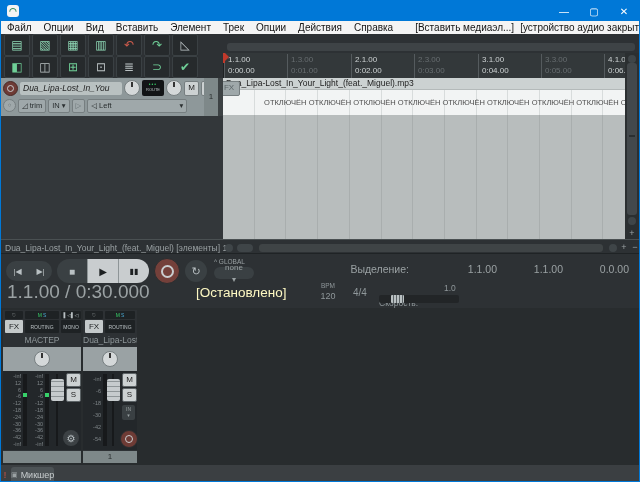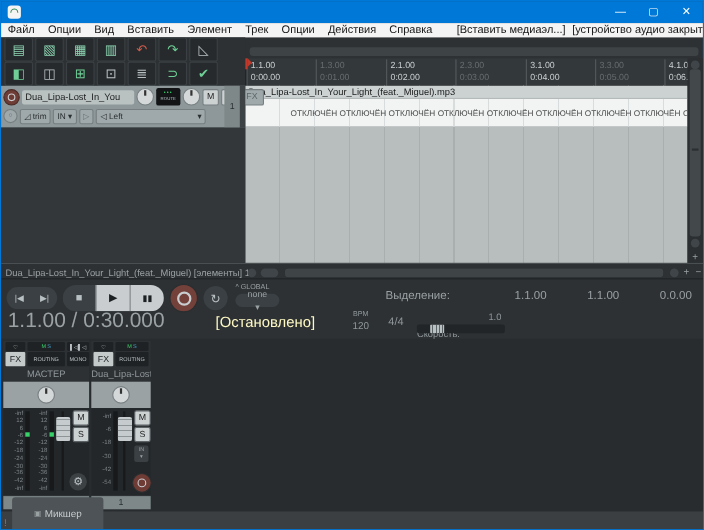--- a/index.html
+++ b/index.html
@@ -52,21 +52,21 @@
   #vthumb:after{content:"";position:absolute;left:2px;top:72px;width:6px;height:2px;background:#2b2f31;}
   .zoombtn{position:absolute;left:2px;width:10px;height:10px;color:#9aa1a3;font-size:9px;line-height:10px;text-align:center;}
   
   #tcp{left:0;top:77px;width:222px;height:38px;background:#8e989a;}
   #tcp-row1{position:absolute;left:2px;top:2px;height:16px;display:flex;align-items:center;gap:2px;}
   #tcp-row2{position:absolute;left:2px;top:20px;height:15px;display:flex;align-items:center;gap:2px;}
   .recarm{width:13px;height:13px;border-radius:50%;background:#6e3b35;border:1px solid #4a2a26;
           display:flex;align-items:center;justify-content:center;}
   .recarm:after{content:"";width:5px;height:5px;border-radius:50%;border:1.5px solid #c9cdcf;}
   #tcp-name{width:96px;height:13px;background:#b9c1c1;border-radius:2px;font-size:8.5px;color:#1d1d1d;
-            line-height:13px;padding:0 3px;white-space:nowrap;overflow:hidden;}
+            line-height:13px;padding:0 3px;white-space:nowrap;overflow:hidden;font-style:italic;}
   .knob{width:14px;height:14px;border-radius:50%;background:#d4d8d9;border:1px solid #777f81;position:relative;}
   .knob:after{content:"";position:absolute;left:6px;top:1px;width:1.5px;height:5px;background:#333;}
   #route-btn{width:22px;height:14px;background:#121416;border-radius:2px;color:#b9c0c3;font-size:4px;
              text-align:center;line-height:5px;padding-top:2px;}
   #route-btn .dots{color:#37d069;font-size:5px;letter-spacing:1px;line-height:5px;}
   .sq-btn{width:13px;height:13px;background:#ccd1d2;border:1px solid #767e80;border-radius:2px;
           font-size:8px;color:#1d1d1d;text-align:center;line-height:12px;}
   .sq-btn.dim{background:#9fa8aa;color:#5c6668;}
   .pill-sm{height:12px;background:#9fa8aa;border:1px solid #767e80;border-radius:2px;font-size:7.5px;
            color:#2a2f30;display:flex;align-items:center;padding:0 3px;gap:2px;}
@@ -145,22 +145,22 @@
   .mx-rec{position:absolute;width:16px;height:16px;border-radius:50%;background:#6e3b35;border:1px solid #2a2e30;
           display:flex;align-items:center;justify-content:center;}
   .mx-rec:after{content:"";width:6px;height:6px;border-radius:50%;border:1.5px solid #c9cdcf;}
   .mx-in{position:absolute;width:13px;height:14px;background:#3a4043;border-radius:2px;color:#9aa1a3;
          font-size:5px;text-align:center;line-height:6px;padding-top:1px;}
   .numrow{position:absolute;left:0;top:141px;width:100%;height:12px;background:#7e8889;
           font-size:8px;color:#2a2f30;text-align:center;line-height:12px;}
   
   #tabbar{left:0;top:464px;width:640px;height:17px;background:#3b3f42;display:flex;align-items:flex-end;}
   #alert{width:8px;height:13px;color:#d45548;font-size:9px;line-height:13px;text-align:center;}
-  #mixer-tab{height:30px;background:#4d5356;border-radius:3px 3px 0 0;display:flex;align-items:center;
-             gap:3px;padding:0 20px;margin-left:2px;font-size:9px;color:#c8cdcf;}
+  #mixer-tab{height:15px;background:#4d5356;border-radius:3px 3px 0 0;display:flex;align-items:center;
+             gap:3px;padding:0 0;margin-left:2px;font-size:9px;color:#c8cdcf;}
   #mixer-tab .ic{font-size:7px;color:#9aa1a3;}
 </style>
 </head>
 <body>
 
 <div id="titlebar" class="abs">
   <div id="app-icon">◠</div>
   <div id="caption-btns">
     <div class="cap">—</div>
     <div class="cap">▢</div>

